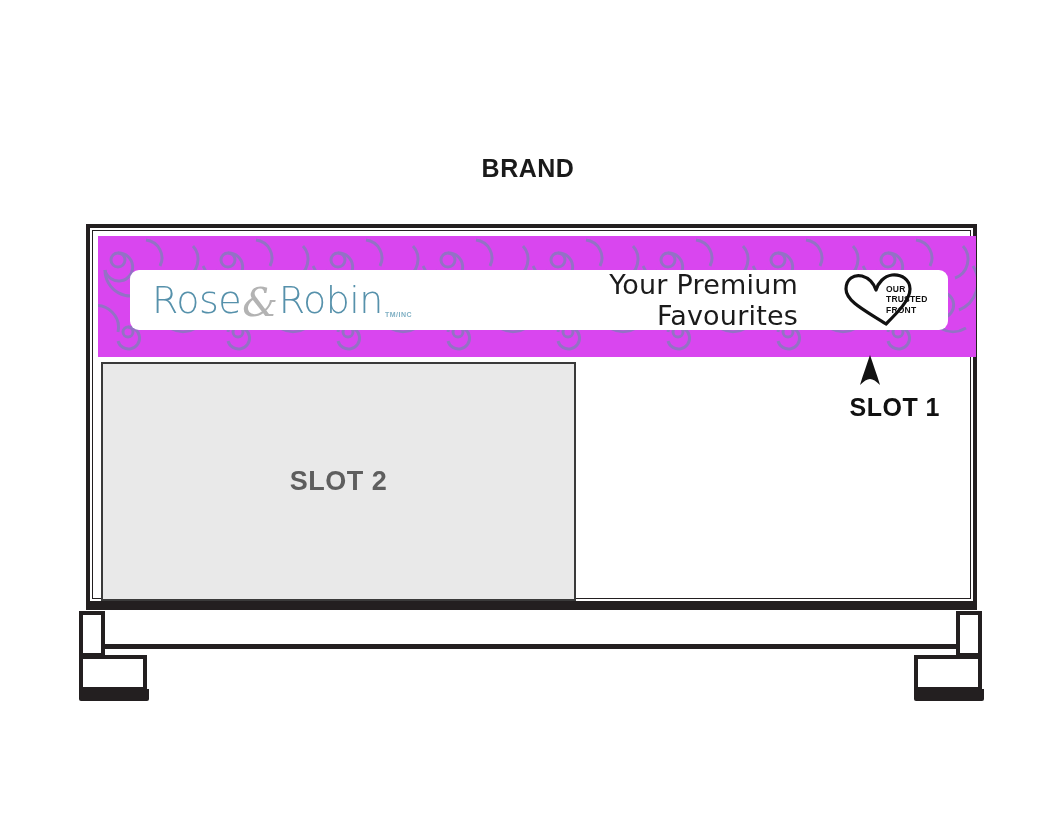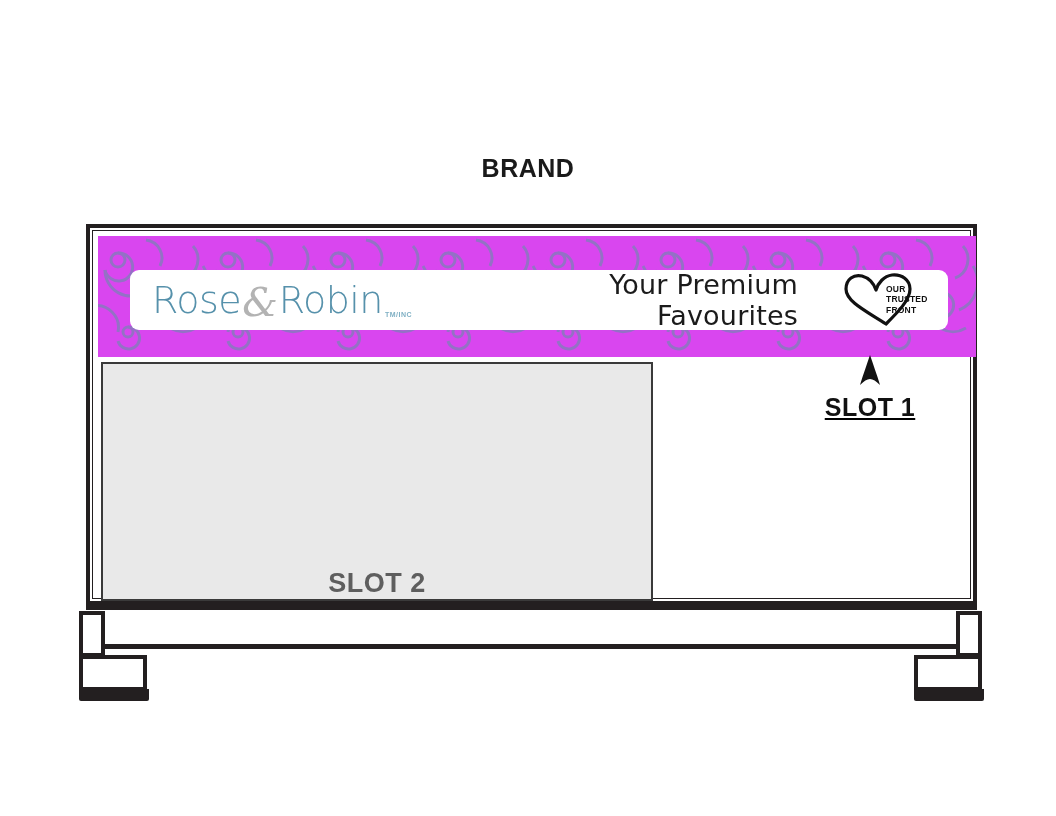--- a/index.html
+++ b/index.html
@@ -142,44 +142,43 @@
     color: #111111;
     letter-spacing: 0.2px;
     margin-left: 8px;
   }
 
   
   #slot2-panel {
     position: absolute;
     left: 8px;
     top: 131px;
-    width: 552px;
+    width: 475px;
     height: 239px;
     background: #e9e9e9;
     border: 2px solid #3a3a3a;
     box-sizing: border-box;
     display: flex;
-    align-items: flex-end;
+    align-items: center;
     justify-content: center;
   }
   #slot2-label {
     font-size: 27px;
     font-weight: bold;
     color: #5e5e5e;
     letter-spacing: 0.5px;
   }
 
   
   #slot1-callout {
     position: absolute;
     left: 800px;
     top: 355px;
     width: 140px;
-    text-align: center;
-    text-decoration: underline;
+    text-align: right;
   }
   #slot1-arrow {
     display: block;
     margin: 0 auto 6px auto;
   }
   #slot1-label {
     font-size: 25px;
     font-weight: bold;
     color: #111111;
     letter-spacing: 0.5px;

